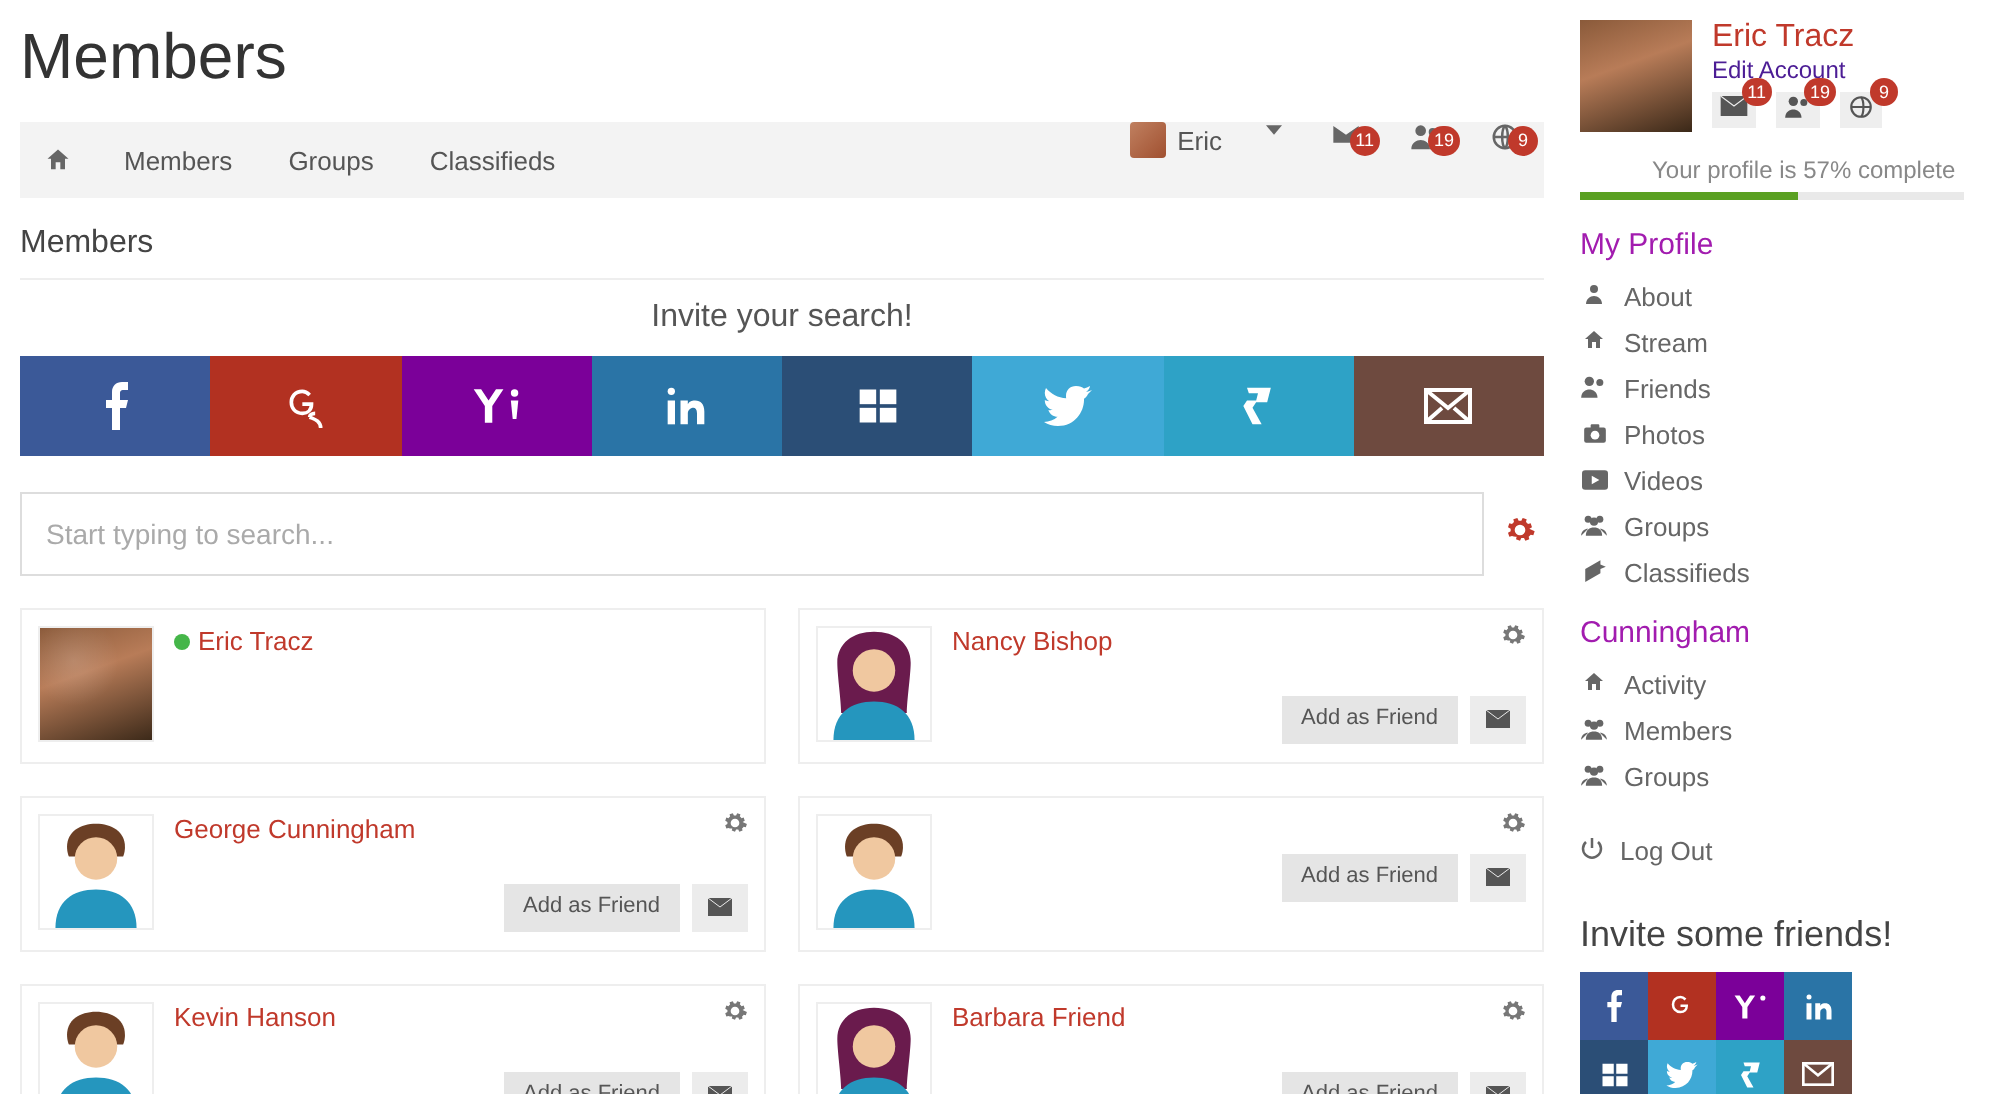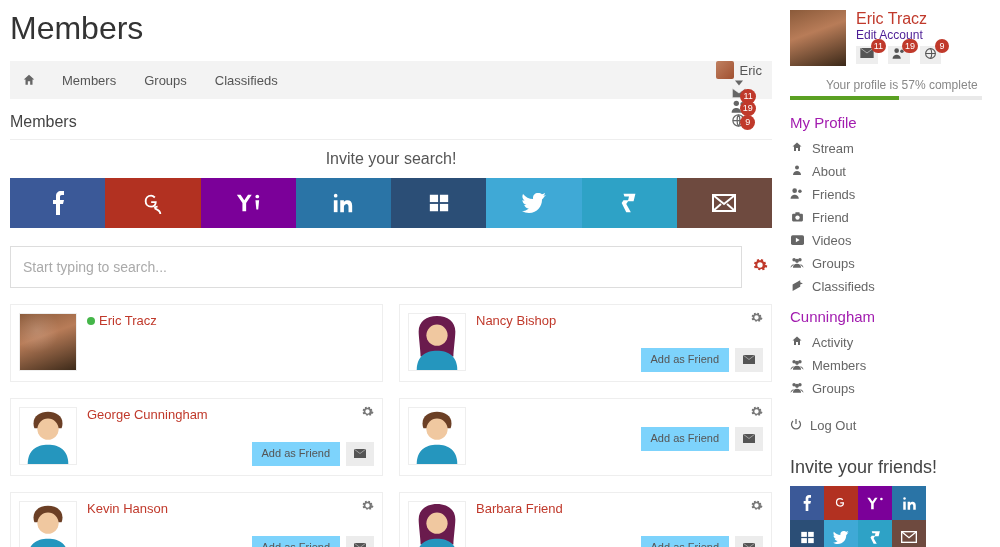--- a/index.html
+++ b/index.html
@@ -7,21 +7,21 @@
 .container { display: flex; width: 1000px; }
 .main { flex: 1; padding: 10px 18px 20px 10px; }
 .side { width: 210px; padding: 10px 18px 10px 0; }
 
 .page-title { font-size: 32px; font-weight: 300; color: #333; margin-bottom: 14px; }
 
 .navbar { background: #f3f3f3; display: flex; align-items: stretch; height: 38px; font-size: 13px; color: #555; }
 .navbar .nav-left { display: flex; align-items: stretch; }
 .navbar .nav-item { padding: 0 14px; display: flex; align-items: center; cursor: pointer; color: #555; }
 .navbar .nav-item.icon-only { padding: 0 12px; }
-.navbar .nav-right { margin-left: auto; display: flex; align-items: center; flex-direction: column; }
+.navbar .nav-right { margin-left: auto; display: flex; align-items: flex-start; }
 .navbar .user-chip { display: flex; align-items: center; gap: 6px; padding: 0 10px; }
 .navbar .user-chip .thumb { width: 18px; height: 18px; background: linear-gradient(135deg,#c08060,#a05030); border-radius: 2px; }
 .navbar .caret-box { padding: 0 12px; display: flex; align-items: center; }
 .navbar .ico-box { padding: 0 12px; display: flex; align-items: center; position: relative; color: #666; }
 .badge-red { position: absolute; top: 2px; right: 3px; background: #c0392b; color: #fff; border-radius: 8px; min-width: 15px; height: 15px; font-size: 9px; line-height: 15px; text-align: center; padding: 0 3px; }
 
 .sub-title { font-size: 16px; color: #444; margin: 14px 0 8px; }
 hr.thin { border: none; border-top: 1px solid #eee; margin-bottom: 10px; }
 
 .invite-heading { text-align: center; font-size: 16px; color: #555; margin: 4px 0 10px; }
@@ -42,21 +42,21 @@
 .search-row .gear { width: 24px; text-align: center; color: #c0392b; font-size: 16px; cursor: pointer; }
 
 .cards { display: flex; flex-wrap: wrap; gap: 16px; margin-top: 16px; }
 .card { width: calc(50% - 8px); border: 1px solid #eee; display: flex; padding: 8px; position: relative; align-items: flex-start; min-height: 78px; }
 .card .avatar { width: 58px; height: 58px; border: 1px solid #eee; overflow: hidden; display: flex; align-items: center; justify-content: center; background: #f9f9f9; }
 .card .info { padding-left: 10px; flex: 1; }
 .card .name { color: #c0392b; font-size: 13px; }
 .card .dot { width: 8px; height: 8px; background: #45b649; border-radius: 50%; display: inline-block; margin-right: 4px; }
 .card .gear-corner { position: absolute; top: 6px; right: 8px; color: #777; font-size: 13px; cursor: pointer; }
 .card .actions { display: flex; gap: 6px; justify-content: flex-end; margin-top: 20px; }
-.btn-friend { background: #7dd3fc; color: #555; font-size: 11px; padding: 5px 10px; cursor: pointer; }
+.btn-friend { background: #e5e5e5; color: #555; font-size: 11px; padding: 5px 10px; cursor: pointer; }
 .btn-mail { background: #ececec; color: #555; font-size: 12px; padding: 5px 8px; cursor: pointer; }
 
 
 .av-img { width: 58px; height: 58px; }
 .av-ph { width: 58px; height: 58px; background: linear-gradient(160deg,#8a5a3a 0%, #b87c58 40%, #3a2818 100%); position: relative; }
 .av-ph::after { content:""; position:absolute; inset:0; background: radial-gradient(circle at 30% 30%, rgba(255,255,255,.15), transparent 40%); }
 
 
 .side .profile-head { display: flex; gap: 10px; margin-bottom: 12px; }
 .side .profile-head .pic { width: 56px; height: 56px; background: linear-gradient(160deg,#8a5a3a 0%, #b87c58 40%, #3a2818 100%); }
@@ -359,46 +359,46 @@
 
     <div class="prog-label">Your profile is 57% complete</div>
     <div class="prog-bar">
         <div class="prog-fill" id="prog-fill" style="width: 57%;"></div>
       </div>
 
     <div class="side-sec">My Profile</div>
     <ul class="side-links" id="profile-links">
         <li>
           <span class="lico"><svg width="12" height="12" viewBox="0 0 24 24" fill="#666">
-              <path d="M12 3l9 8h-3v9h-4v-6H10v6H6v-9H3z"></path>
-            </svg></span>
-          <span>Stream</span>
-        </li>
-        <li>
-          <span class="lico"><svg width="12" height="12" viewBox="0 0 24 24" fill="#666">
               <circle cx="12" cy="7" r="4"></circle>
               <path d="M4 22c0-5 4-8 8-8s8 3 8 8z"></path>
             </svg></span>
           <span>About</span>
+        </li>
+        <li>
+          <span class="lico"><svg width="12" height="12" viewBox="0 0 24 24" fill="#666">
+              <path d="M12 3l9 8h-3v9h-4v-6H10v6H6v-9H3z"></path>
+            </svg></span>
+          <span>Stream</span>
         </li>
         <li>
           <span class="lico"><svg width="14" height="12" viewBox="0 0 24 20" fill="#666">
               <circle cx="8" cy="6" r="4"></circle>
               <circle cx="17" cy="7" r="3"></circle>
               <path d="M1 20c0-5 4-7 7-7s7 2 7 7"></path>
             </svg></span>
           <span>Friends</span>
         </li>
         <li>
           <span class="lico"><svg width="13" height="11" viewBox="0 0 24 20" fill="#666">
               <rect x="2" y="5" width="20" height="14" rx="2"></rect>
               <rect x="8" y="2" width="8" height="5" rx="1"></rect>
               <circle cx="12" cy="12" r="4" fill="#fff"></circle>
             </svg></span>
-          <span>Friend</span>
+          <span>Photos</span>
         </li>
         <li>
           <span class="lico"><svg width="13" height="10" viewBox="0 0 24 18" fill="#666">
               <rect width="24" height="18" rx="3"></rect>
               <path d="M9 5v8l7-4z" fill="#fff"></path>
             </svg></span>
           <span>Videos</span>
         </li>
         <li>
           <span class="lico"><svg width="14" height="12" viewBox="0 0 24 20" fill="#666">
@@ -447,21 +447,21 @@
 
     <div class="logout-row">
       <span class="lico">
         <svg width="12" height="12" viewBox="0 0 24 24" fill="none" stroke="#666" stroke-width="2.5">
             <path d="M12 2v10M6 6a9 9 0 1012 0"></path>
           </svg>
       </span>
       <span>Log Out</span>
     </div>
 
-    <div class="side-invite-title">Invite your friends!</div>
+    <div class="side-invite-title">Invite some friends!</div>
     <div class="side-grid">
       <div class="sc c-fb">
           <svg width="8" height="16" viewBox="0 0 12 24" fill="#fff">
             <path d="M8 24V13h3l1-4H8V6c0-1 0-2 2-2h2V0H9C6 0 4 2 4 5v4H1v4h3v11z"></path>
           </svg>
         </div>
       <div class="sc c-gl">
           <svg width="15" height="15" viewBox="0 0 24 24" fill="none" stroke="#fff" stroke-width="2">
             <path d="M14 6c-1-1-2-2-4-2C6 4 4 7 4 10s2 6 6 6c3 0 5-2 5-5H10"></path>
           </svg>

